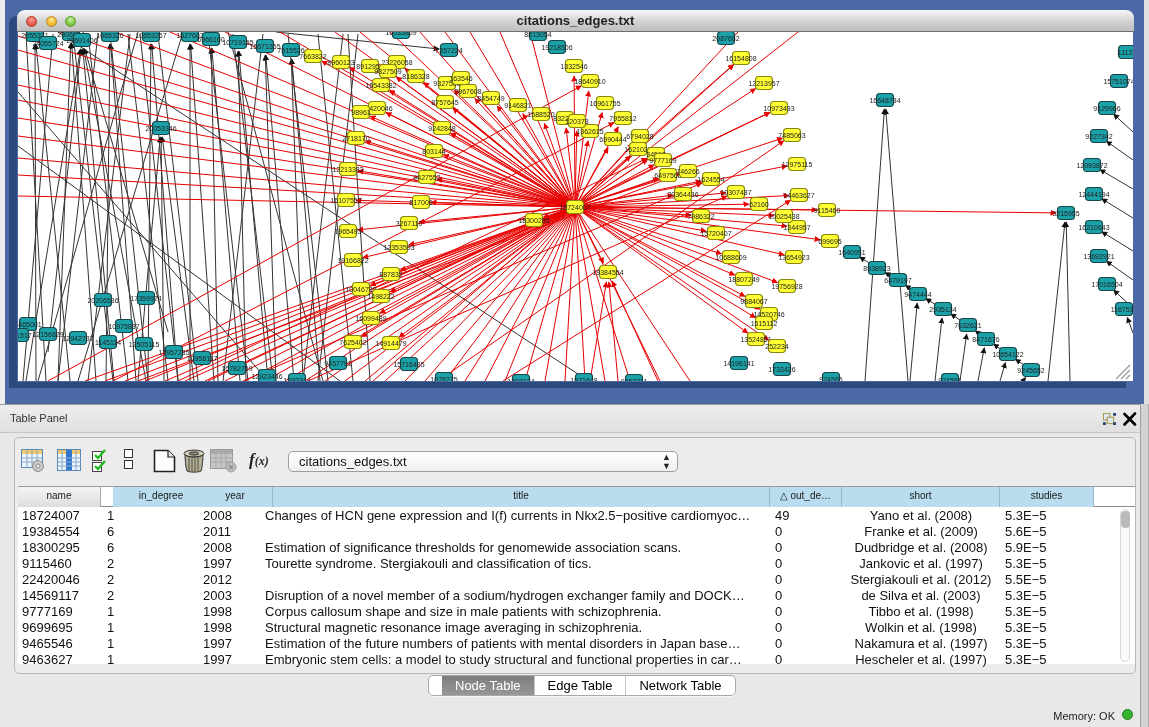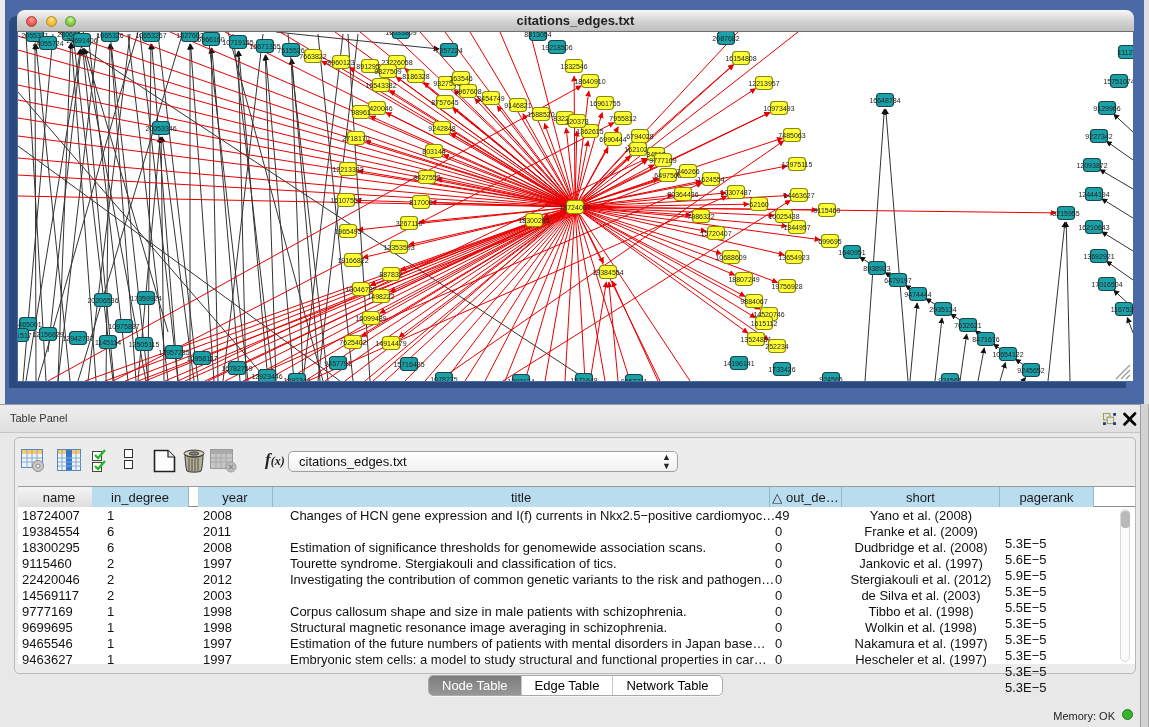--- a/index.html
+++ b/index.html
@@ -30,45 +30,45 @@
 #pframe { position:absolute; left:14px; top:33px; width:1122px; height:237px; border:1px solid #b9b9b9; border-radius:5px; background:#ececec; }
 
 
 .ticon { position:absolute; top:45px; }
 #combo { position:absolute; left:288px; top:47px; width:390px; height:21px; background:linear-gradient(#ffffff,#f0f0f0);
   border:1px solid #9f9f9f; border-radius:5px; font-size:13px; color:#111; padding:2px 0 0 10px; }
 #combo .arr { position:absolute; right:6px; top:1px; font-size:9px; color:#222; line-height:9px; text-align:center; }
 
 
 #thead { position:absolute; left:18px; top:82px; width:1117px; height:21px; background:#fff; border-top:1px solid #9a9a9a; border-bottom:1px solid #8a8a8a; }
-#thead span { position:absolute; top:3px; font-size:13px; color:#1a1a1a; text-align:center; border-right:1px solid #93b9cc; height:21px; top:0; padding-top:3px; background:#b9dcee; }
+#thead span { position:absolute; top:3px; font-size:10px; color:#1a1a1a; text-align:center; border-right:1px solid #93b9cc; height:21px; top:0; padding-top:3px; background:#b9dcee; }
 #thead .h-name  { left:0px;   width:83px;  background:linear-gradient(#f4f4f4,#dcdcdc); border-right:1px solid #aaa; }
-#thead .h-deg   { left:74px;  width:97px; }
+#thead .h-deg   { left:95px;  width:97px; }
 #thead .h-year  { left:180px; width:75px;text-align:center; }
 #thead .h-title { left:255px; width:497px; }
 #thead .h-od    { left:752px; width:72px; }
 #thead .h-short { left:824px; width:158px; }
 #thead .h-pr    { left:982px; width:94px; }
 #tbody { position:absolute; left:18px; top:103px; width:1117px; height:157px; background:#fff; }
 .trow { position:absolute; left:18px; width:1117px; height:16px; font-size:13px; color:#111; }
 .trow span { position:absolute; top:1px; white-space:nowrap; overflow:hidden; }
 .c-name  { left:4px;  width:78px; }
 .c-deg   { left:89px; width:90px; }
 .c-year  { left:185px; width:70px; }
-.c-title { left:272px; width:492px; }
+.c-title { left:247px; width:492px; }
 .c-od    { left:757px; width:66px; }
 .c-short { left:824px; width:158px; text-align:center; }
-.c-pr    { left:987px; width:90px;margin-top:28px; }
+.c-pr    { left:987px; width:90px; }
 #vscroll { position:absolute; left:1120px; top:105px; width:10px; height:153px; background:#fafafa; border:1px solid #d8d8d8; border-radius:5px; }
 #vthumb { position:absolute; left:1121px; top:107px; width:9px; height:17px; background:#b9b9b9; border-radius:4px; }
 
 
 #tabs { position:absolute; left:428px; top:271px; height:21px; border:1px solid #a9a9a9; border-radius:5px; background:#fff; font-size:13px; overflow:hidden; box-shadow:0 1px 0 rgba(255,255,255,.7);}
 #tabs span { display:inline-block; height:21px; padding:2px 13px 0 13px; vertical-align:top; }
-#tabs .sel { background:linear-gradient(#7d7d7d,#9a9a9a); color:#fff; }
+#tabs .sel { background:linear-gradient(#7d7d7d,#9a9a9a); color:#fff;margin-left:13px; }
 #tabs .sep { padding:0; width:1px; background:#c8c8c8; height:21px; }
 #status { position:absolute; right:34px; top:306px; font-size:11px; color:#222; }
 #statusdot { position:absolute; right:16px; top:305px; width:11px; height:11px; border-radius:50%; background:#35b52f; border:1px solid #1f7a1c; }
 #rstrip { position:absolute; right:0; top:0px; width:9px; height:323px; background:#d2d2d2; border-left:1px solid #9f9f9f; border-right:1px solid #ababab; }
 </style></head>
 <body>
 <div id="root">
   <div id="desktop">
     <div class="edgeL"></div>
       <div class="edgeR"></div>
@@ -643,34 +643,34 @@
       <path d="M3 6 C3 10 4 20 5 22 C7 23.5 17 23.5 19 22 C20 20 21 10 21 6 C17 9 7 9 3 6 z" fill="#b4b098" stroke="#333"></path>
       <path d="M7 9 V22 M10 9.5 V22.8 M13 9.5 V22.8 M16 9 V22" stroke="#6e6a58" stroke-width="1.4"></path>
     </svg>
     <svg class="ticon" style="left:210px" width="27" height="24" viewBox="0 0 27 24">
       <rect x="0.5" y="0.5" width="22" height="19" fill="#c6c6c6" stroke="#9a9a9a"></rect>
       <rect x="1" y="1" width="21" height="4" fill="#ababab"></rect>
       <path d="M1 9 H22 M1 13 H22 M6 1 V19 M11 1 V19 M16 1 V19" stroke="#a8a8a8"></path>
       <circle cx="21" cy="18" r="5" fill="#bdbdbd" stroke="#a0a0a0"></circle>
       <path d="M19 16 L23 20 M23 16 L19 20" stroke="#8f8f8f" stroke-width="1.4"></path>
     </svg>
-    <div class="ticon" style="left:249px; top:46px; font-family:'Liberation Serif',serif; font-style:italic; font-weight:bold; font-size:17px; color:#222;margin-left:16px;">f<span style="font-size:12px">(x)</span></div>
+    <div class="ticon" style="left:249px; top:46px; font-family:'Liberation Serif',serif; font-style:italic; font-weight:bold; font-size:17px; color:#222;">f<span style="font-size:12px">(x)</span></div>
 
     <div id="combo">citations_edges.txt
       <div class="arr">▲<br>▼</div>
     </div>
 
     <div id="thead">
       <span class="h-name">name</span>
         <span class="h-deg">in_degree</span>
         <span class="h-year">year</span>
         <span class="h-title">title</span>
         <span class="h-od">△ out_de…</span>
         <span class="h-short">short</span>
-        <span class="h-pr">pagerank</span>
+        <span class="h-pr">studies</span>
     </div>
     <div id="tbody"></div>
 <div class="trow" style="top:103px">
         <span class="c-name">18724007</span>
         <span class="c-deg">1</span>
         <span class="c-year">2008</span>
         <span class="c-title">Changes of HCN gene expression and I(f) currents in Nkx2.5−positive cardiomyoc…</span>
         <span class="c-od">49</span>
         <span class="c-short">Yano et al. (2008)</span>
         <span class="c-pr">5.3E−5</span>
@@ -698,29 +698,29 @@
         <span class="c-year">1997</span>
         <span class="c-title">Tourette syndrome. Stergiakouli and classification of tics.</span>
         <span class="c-od">0</span>
         <span class="c-short">Jankovic et al. (1997)</span>
         <span class="c-pr">5.3E−5</span>
       </div>
 <div class="trow" style="top:167px">
         <span class="c-name">22420046</span>
         <span class="c-deg">2</span>
         <span class="c-year">2012</span>
-        <span class="c-title">Investigating the contribution of common genetic variants to the risk and pathogen…</span>
         <span class="c-od">0</span>
         <span class="c-short">Stergiakouli et al. (2012)</span>
         <span class="c-pr">5.5E−5</span>
       </div>
 <div class="trow" style="top:183px">
         <span class="c-name">14569117</span>
         <span class="c-deg">2</span>
         <span class="c-year">2003</span>
+        <span class="c-title">Disruption of a novel member of a sodium/hydrogen exchanger family and DOCK…</span>
         <span class="c-od">0</span>
         <span class="c-short">de Silva et al. (2003)</span>
         <span class="c-pr">5.3E−5</span>
       </div>
 <div class="trow" style="top:199px">
         <span class="c-name">9777169</span>
         <span class="c-deg">1</span>
         <span class="c-year">1998</span>
         <span class="c-title">Corpus callosum shape and size in male patients with schizophrenia.</span>
         <span class="c-od">0</span>

